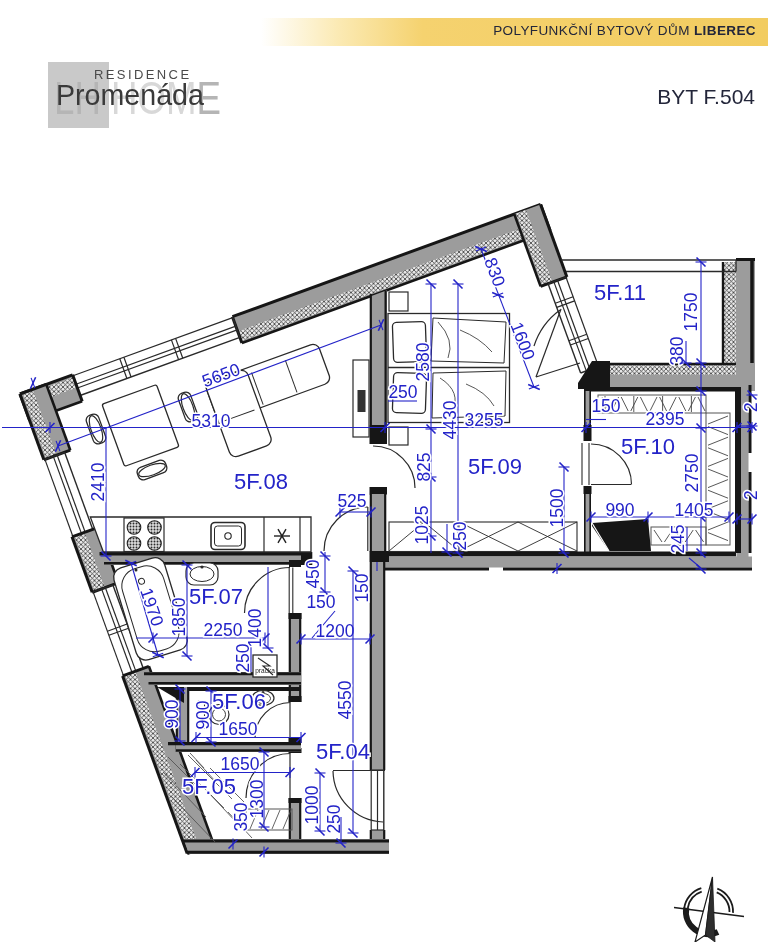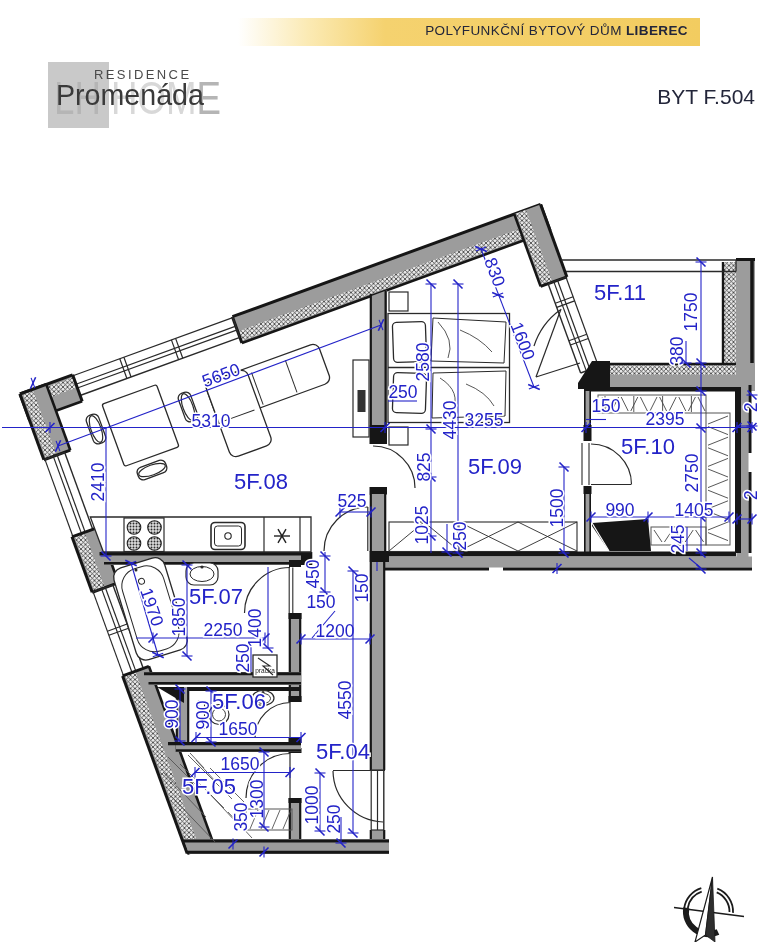--- a/index.html
+++ b/index.html
@@ -1,17 +1,17 @@
 <!DOCTYPE html>
 <html><head><meta charset="utf-8">
 <style>
 html,body{margin:0;padding:0;background:#fff;width:772px;height:942px;overflow:hidden}
 *{box-sizing:border-box}
 body{font-family:"Liberation Sans",sans-serif;position:relative}
-.bar{position:absolute;left:0;top:18px;width:700px;height:28px;
+.bar{position:absolute;left:0;top:18px;width:768px;height:28px;
  background:linear-gradient(90deg,#ffffff 0%,#ffffff 34%,#fbeab4 44%,#f5d26f 55%,#f2cc60 100%);}
 .bar span{position:absolute;right:12px;top:5px;font-size:13.5px;letter-spacing:.4px;color:#23263a}
 .logo-sq{position:absolute;left:48px;top:62px;width:61px;height:66px;background:#c9c9c9}
 .lh{position:absolute;left:54px;top:70px;font-size:47px;color:#b5b5b5;white-space:nowrap;transform:scaleX(.78);transform-origin:left top}
 .lh b{color:#d8d8d8;font-weight:normal}
 .res{position:absolute;left:94px;top:67px;font-size:13px;letter-spacing:2.4px;color:#4a4a4a}
 .prom{position:absolute;left:56px;top:78px;font-size:29.5px;color:#3a3a3a;transform:scaleX(.97);transform-origin:left}
 .byt{position:absolute;right:17px;top:85px;font-size:21px;font-weight:normal;color:#23263a}
 </style></head>
 <body>

